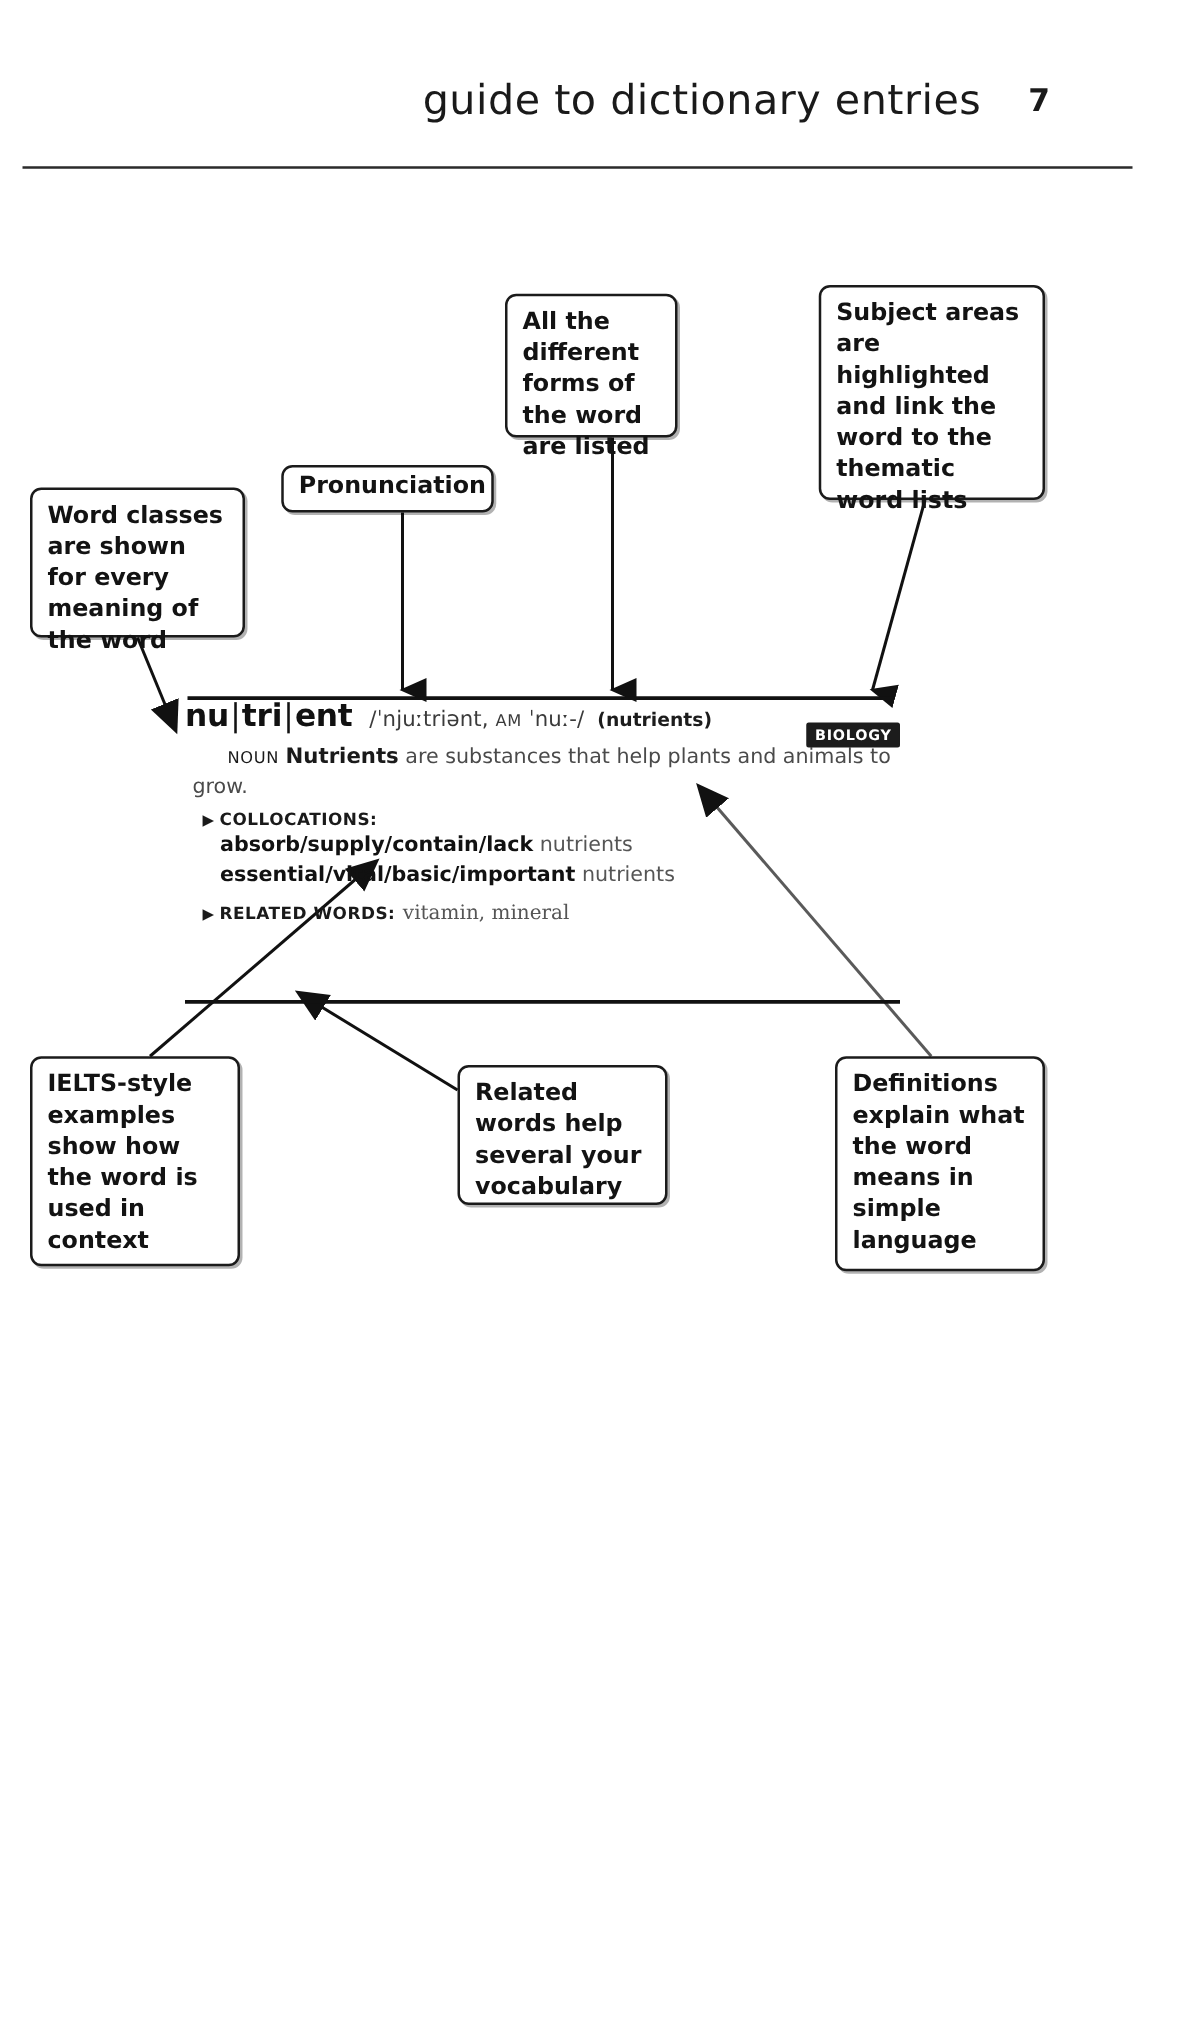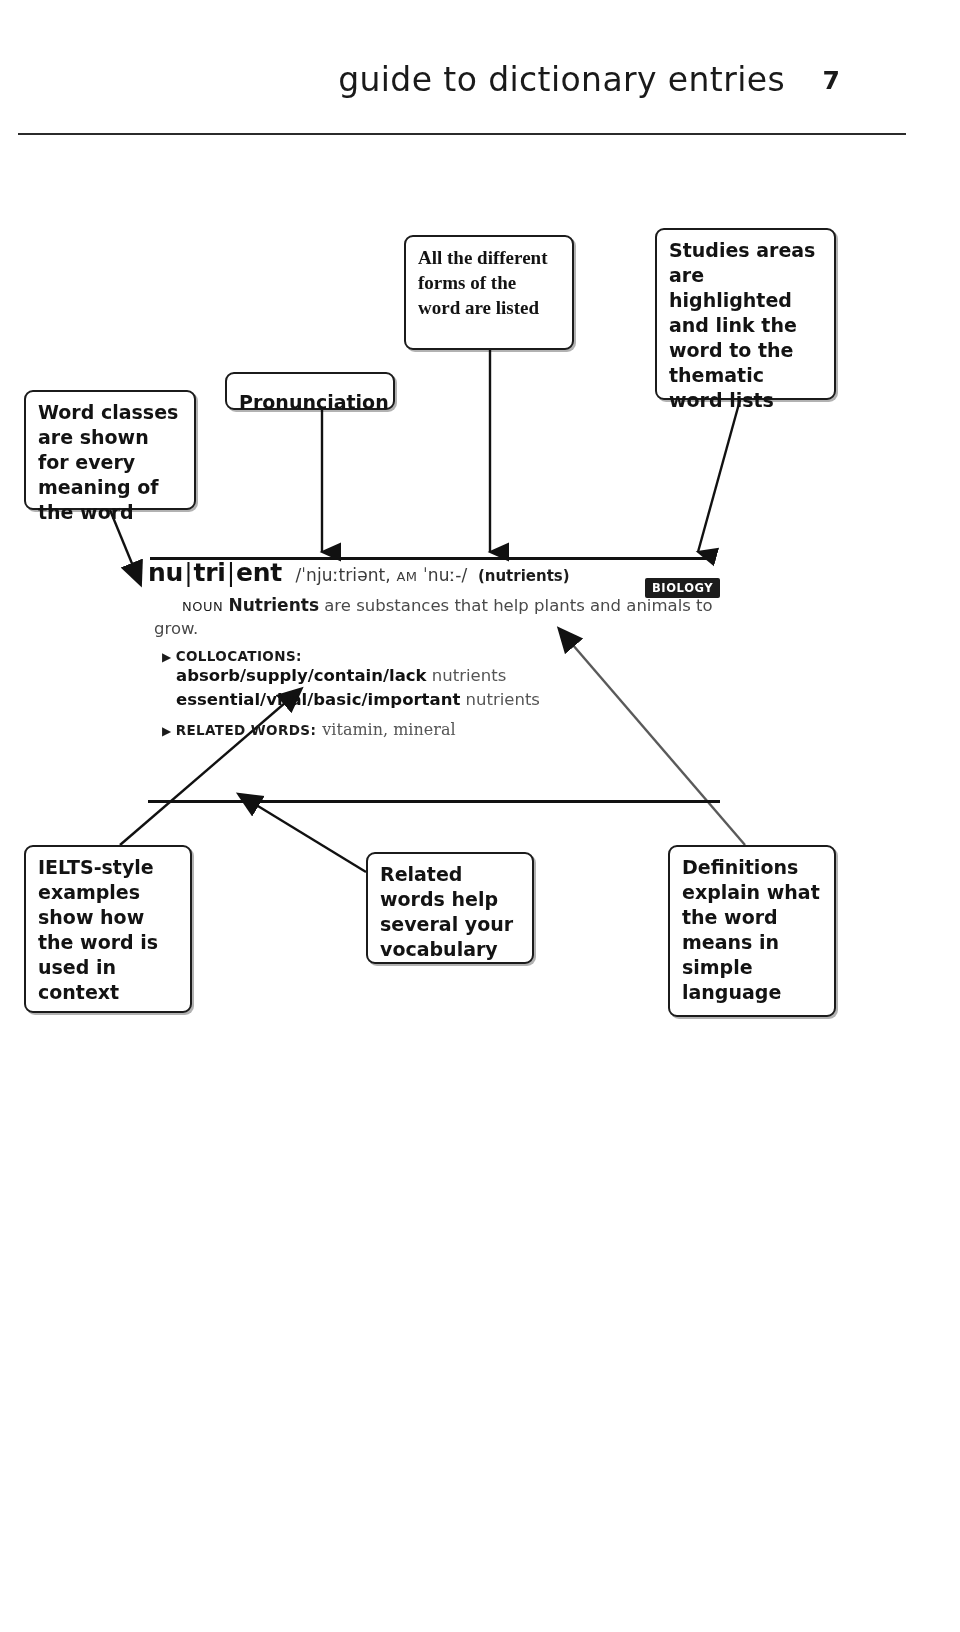--- a/index.html
+++ b/index.html
@@ -63,22 +63,22 @@
     padding: 8px 10px 8px 12px;
     font-family: "DejaVu Sans", sans-serif;
     font-size: 19px;
     line-height: 25px;
     font-weight: 600;
     color: #131313;
     box-shadow: 2px 2px 0 rgba(0,0,0,0.30);
   }
 
   #callout-word-classes { left: 24px;  top: 390px;  width: 172px; height: 120px; }
-  #callout-pronunciation { left: 225px; top: 372px;  width: 170px; height: 38px; padding-top: 16px; }
-  #callout-forms        { left: 404px; top: 235px;  width: 170px; height: 115px; font-family: Liberation Serif, serif; }
+  #callout-pronunciation { left: 225px; top: 372px;  width: 170px; height: 38px; padding-top: 2px; }
+  #callout-forms        { left: 404px; top: 235px;  width: 138px; height: 115px; }
   #callout-subject      { left: 655px; top: 228px;  width: 181px; height: 172px; }
   #callout-ielts        { left: 24px;  top: 845px;  width: 168px; height: 168px; }
   #callout-related      { left: 366px; top: 852px;  width: 168px; height: 112px; }
   #callout-definitions  { left: 668px; top: 845px;  width: 168px; height: 172px; }
 
   
   #connectors {
     position: absolute;
     left: 0; top: 0;
     width: 960px;
@@ -251,21 +251,21 @@
   <line x1="120" y1="845" x2="300" y2="690" stroke="#111" stroke-width="2.4" marker-end="url(#arrowHead)"></line>
 
   <line x1="366" y1="872" x2="240" y2="795" stroke="#111" stroke-width="2.4" marker-end="url(#arrowHead)"></line>
 
   <line x1="745" y1="845" x2="560" y2="630" stroke="#5a5a5a" stroke-width="2.4" marker-end="url(#arrowHead)"></line>
 </svg>
 
 <div class="callout" id="callout-word-classes">Word classes are shown for every meaning of the word</div>
 <div class="callout" id="callout-pronunciation">Pronunciation</div>
 <div class="callout" id="callout-forms">All the different forms of the word are listed</div>
-<div class="callout" id="callout-subject">Studies areas are highlighted and link the word to the thematic word lists</div>
+<div class="callout" id="callout-subject">Subject areas are highlighted and link the word to the thematic word lists</div>
 <div class="callout" id="callout-ielts">IELTS-style examples show how the word is used in context</div>
 <div class="callout" id="callout-related">Related words help several your vocabulary</div>
 <div class="callout" id="callout-definitions">Definitions explain what the word means in simple language</div>
 
 <div class="entry-rule-top"></div>
 <div class="entry">
 
   <div class="headword-line">
     <span class="headword"><span>nu</span><span class="sep">|</span><span>tri</span><span class="sep">|</span><span>ent</span></span>
     <span class="pron"><span>/ˈnjuːtriənt,</span> <span class="am">AM</span> <span>ˈnuː-/</span></span>

